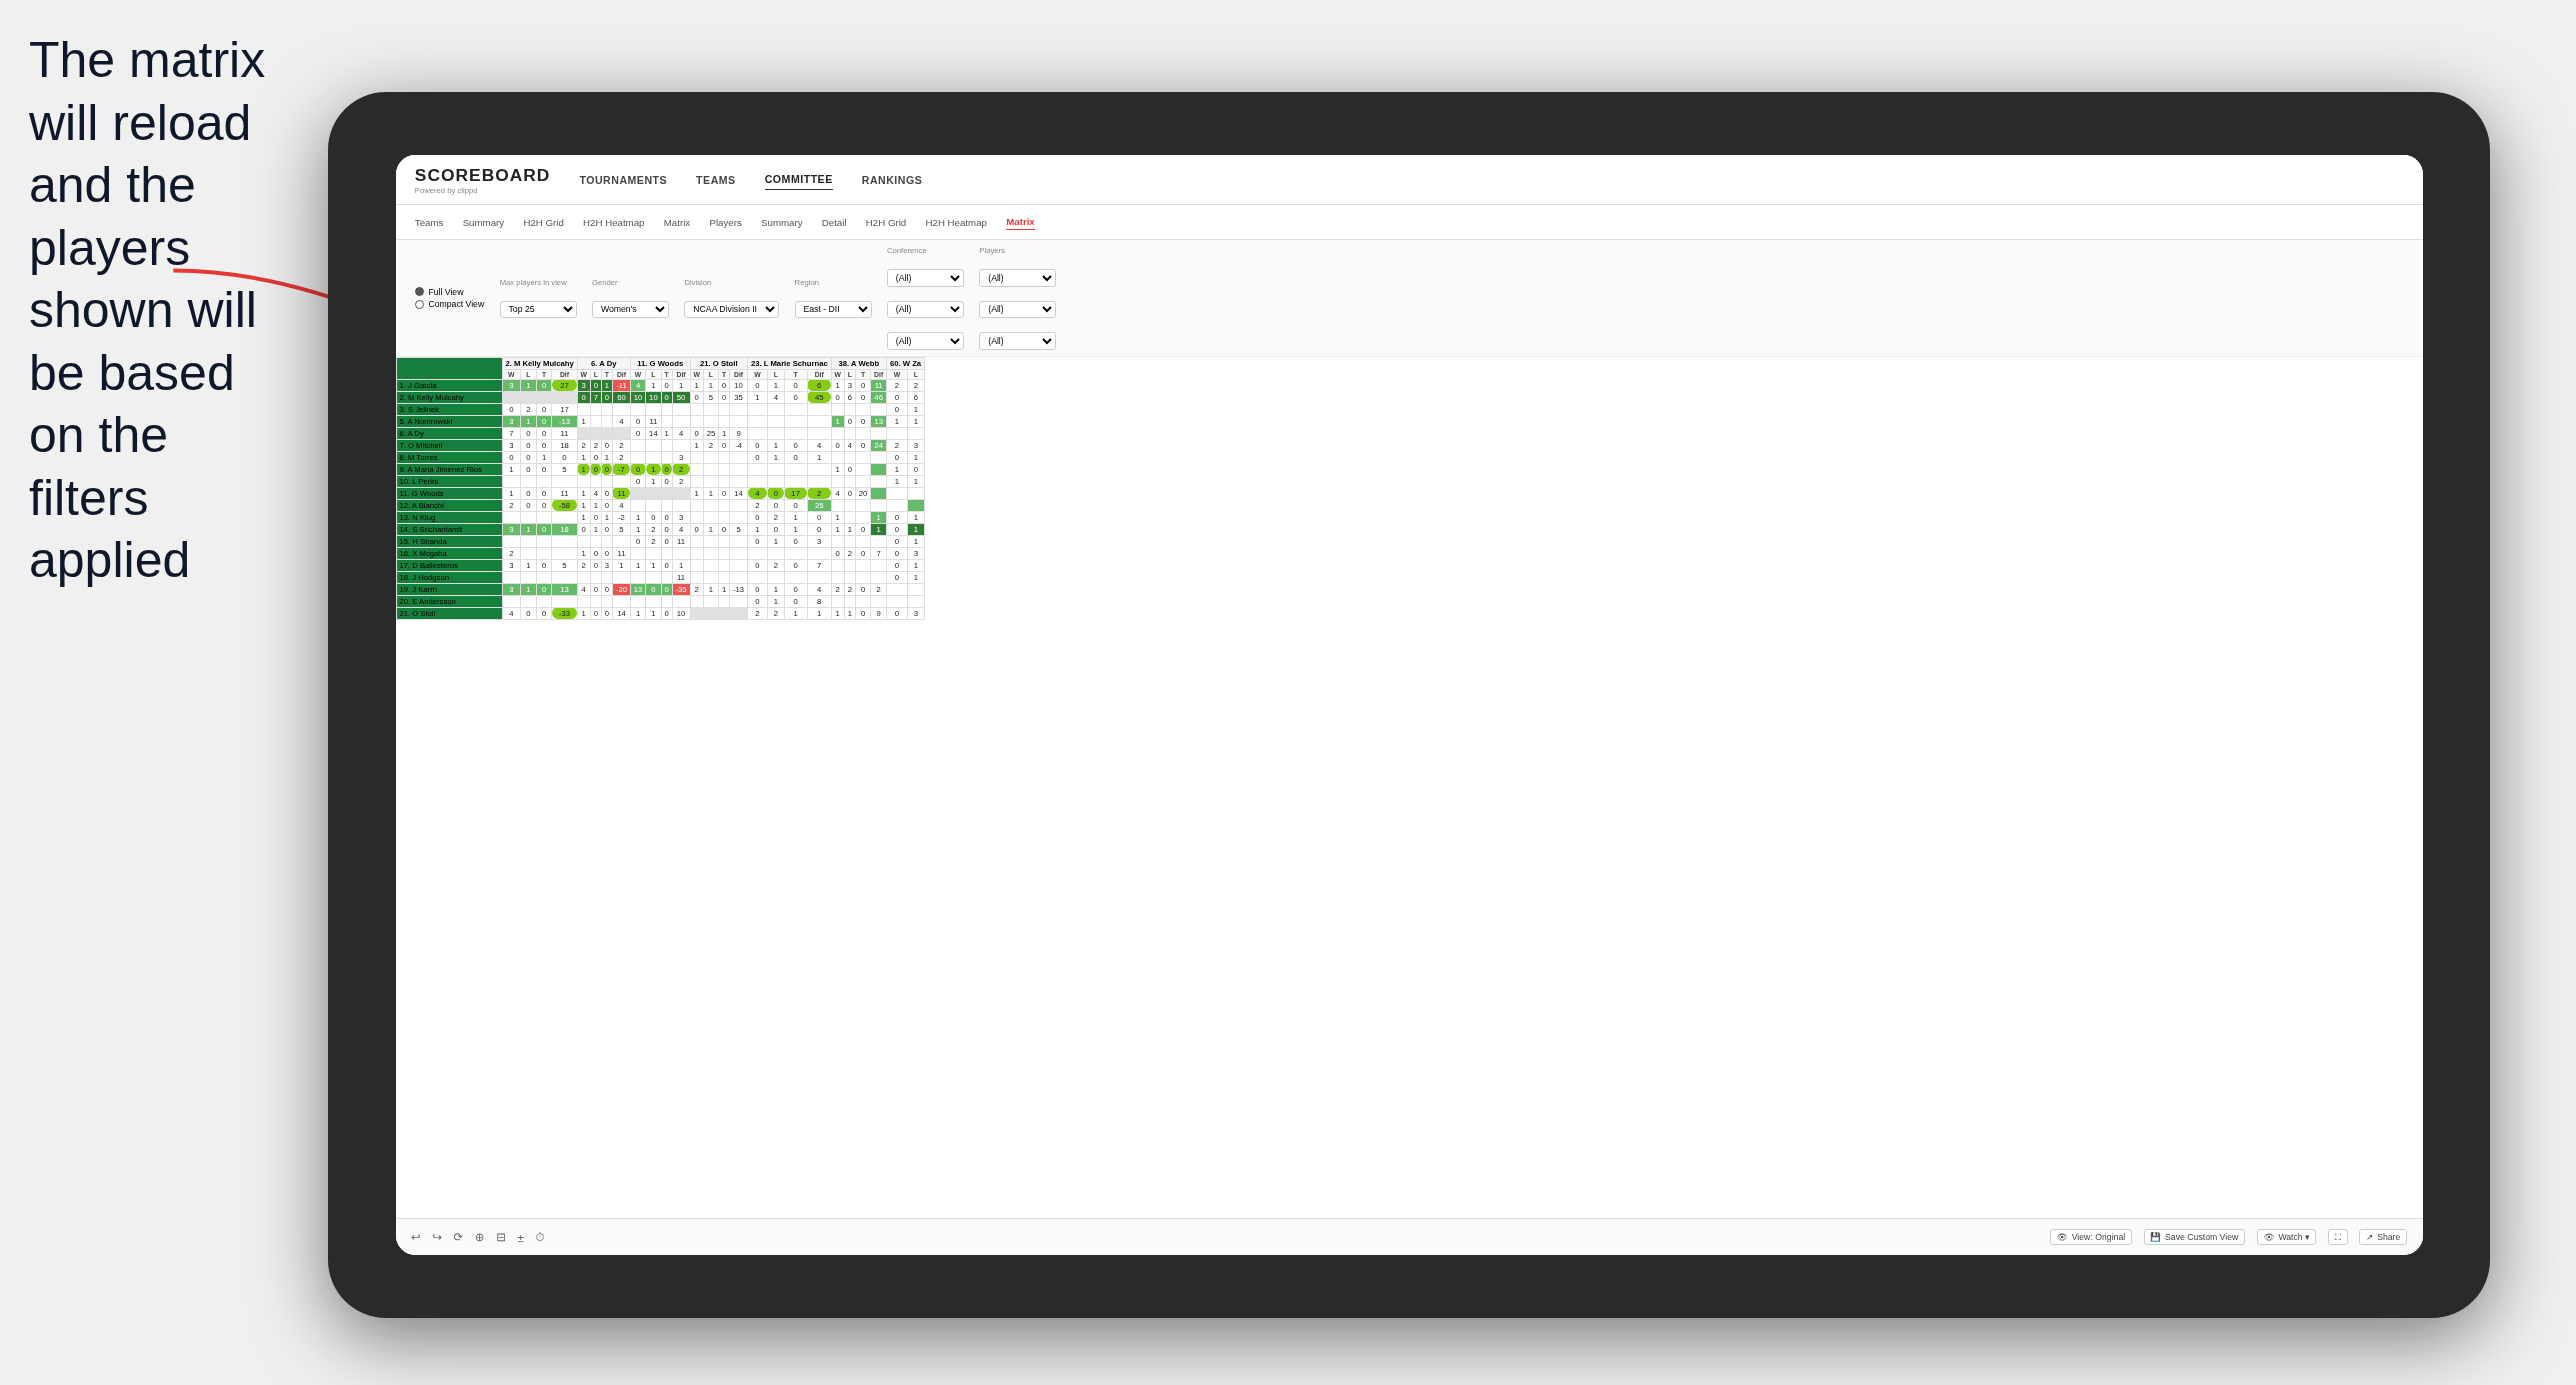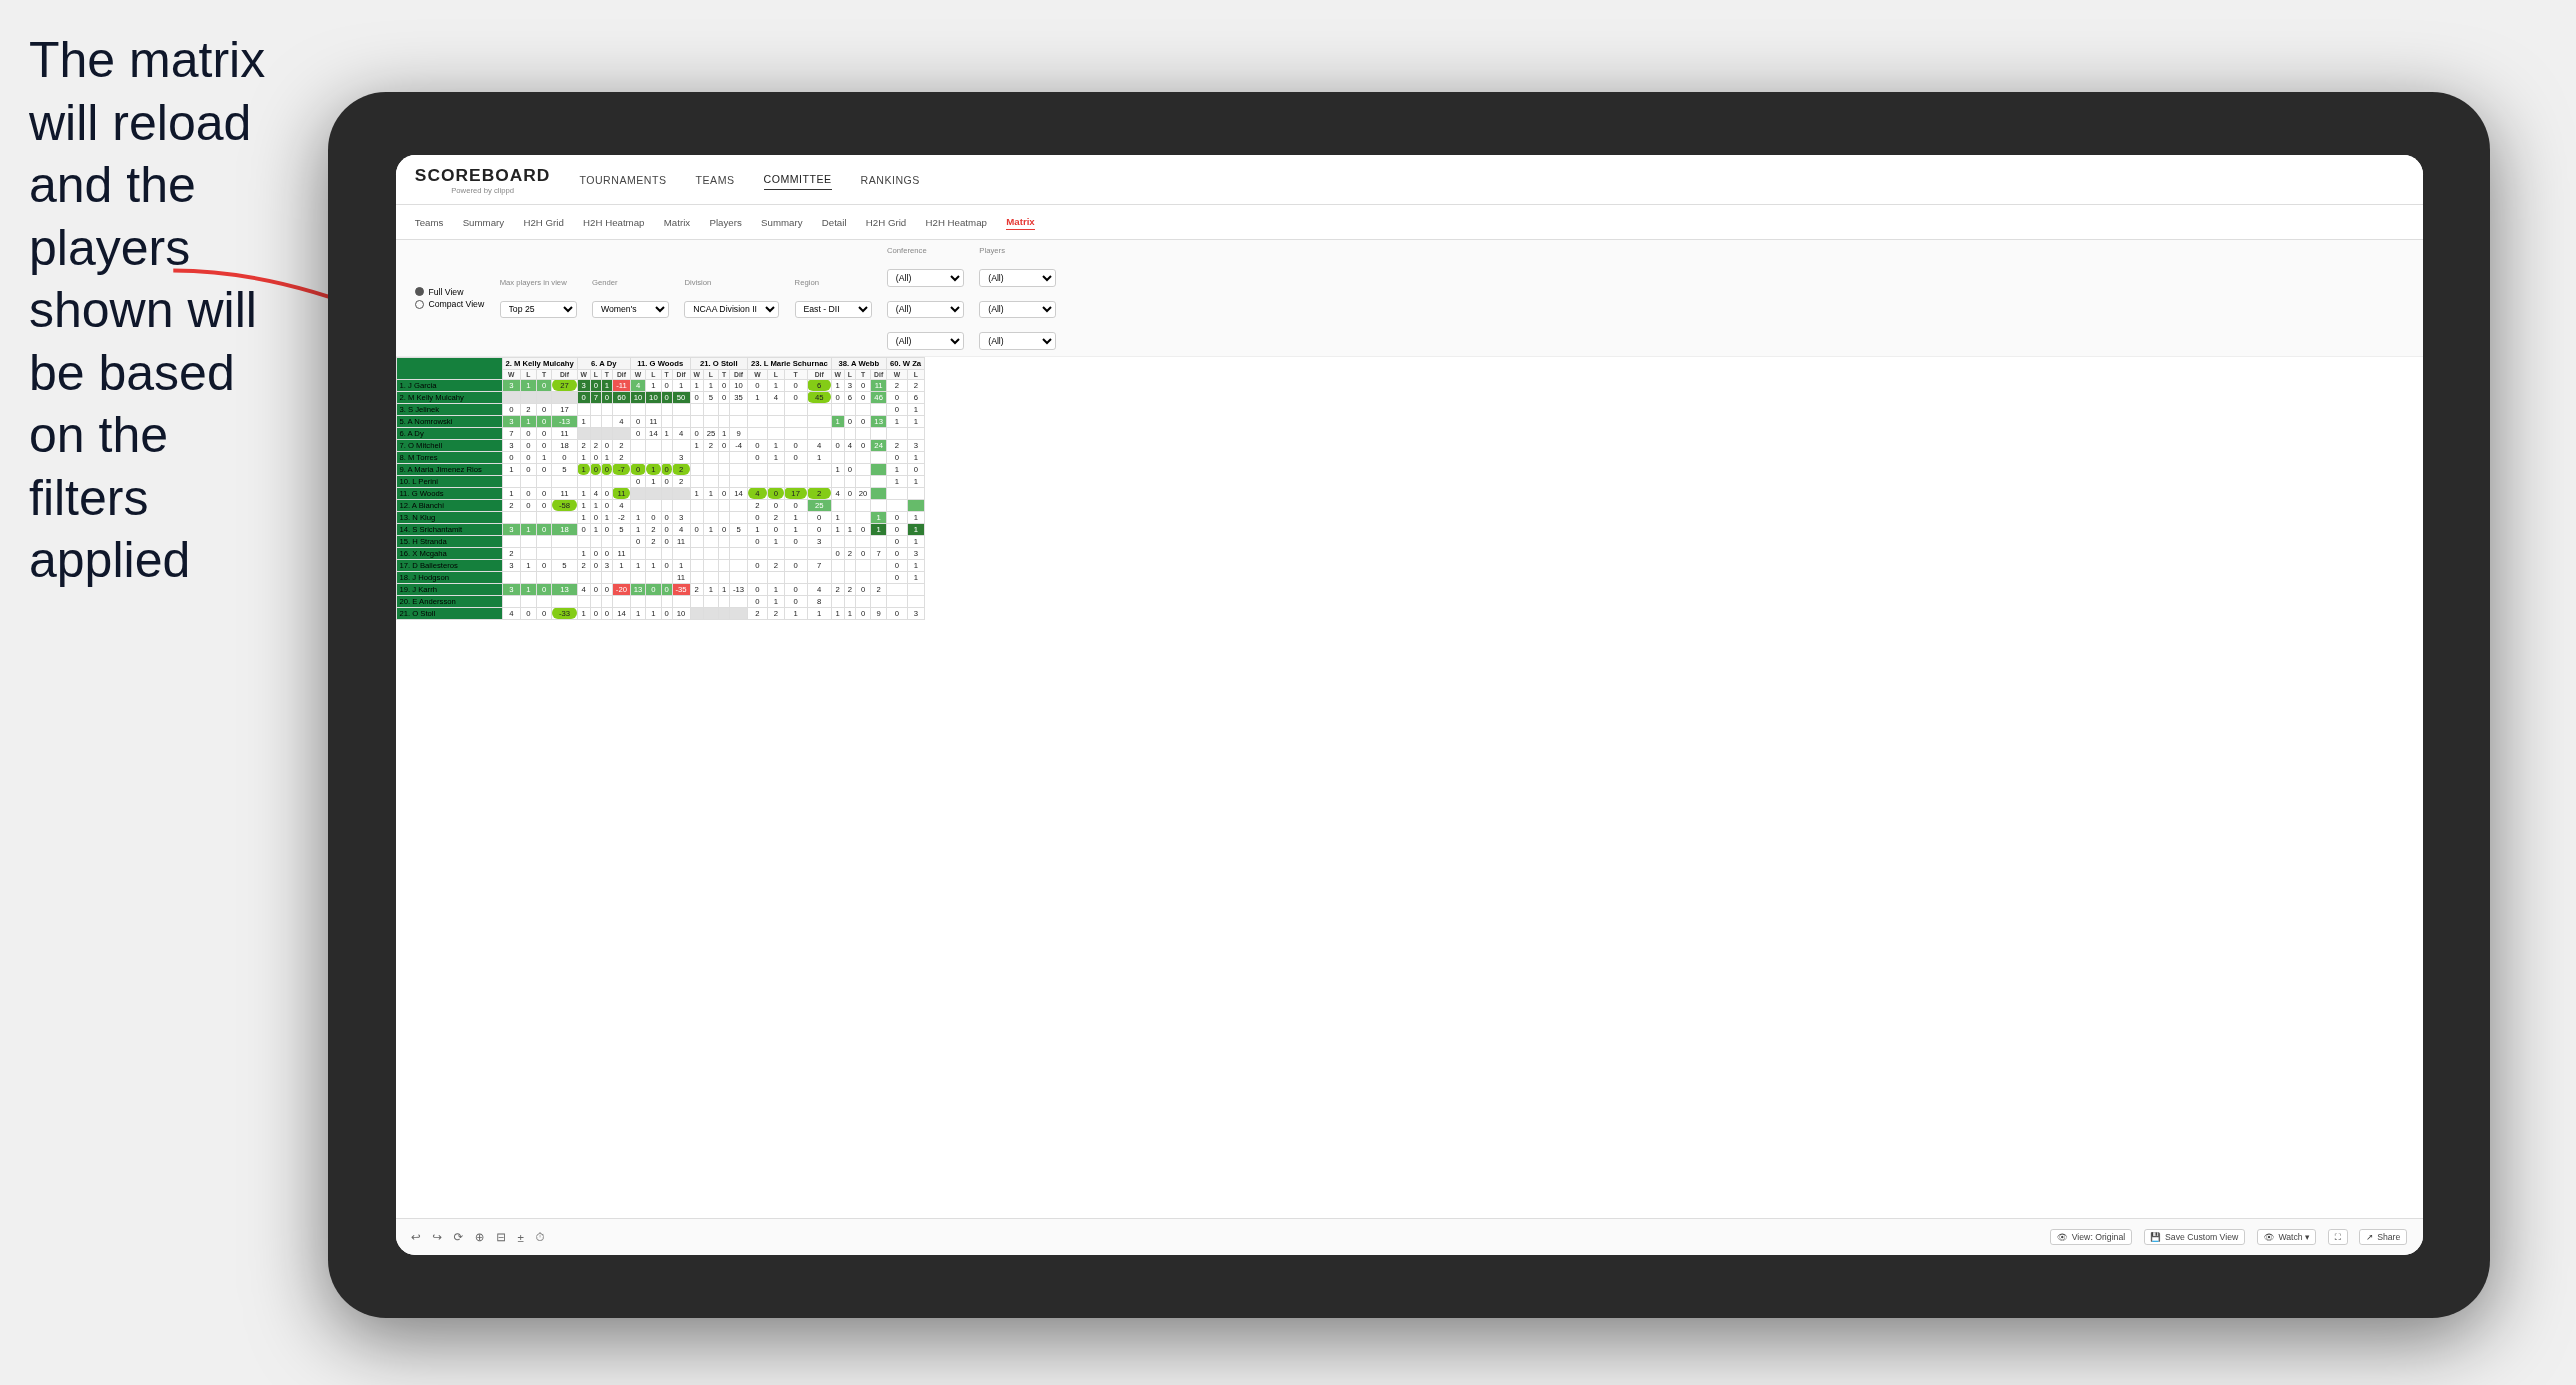--- a/index.html
+++ b/index.html
@@ -49,21 +49,20 @@
     }
 
     
     .navbar {
       display: flex;
       align-items: center;
       padding: 0 19.3px;
       height: 50px;
       border-bottom: 1px solid #ddd;
       background: #fff;
-      text-align: center;
     }
 
     .logo-area {
       margin-right: 29px;
     }
 
     .logo-scoreboard {
       font-size: 17.4px;
       font-weight: 900;
       color: #222;
@@ -76,21 +75,21 @@
     }
 
     .nav-items {
       display: flex;
       gap: 29px;
       align-items: center;
     }
 
     .nav-item {
       font-size: 10.6px;
-      font-weight: 400;
+      font-weight: 700;
       color: #444;
       cursor: pointer;
       padding: 3.9px 0;
       letter-spacing: 0.5px;
     }
 
     .nav-item.active {
       color: #222;
       border-bottom: 1.9px solid #333;
     }

